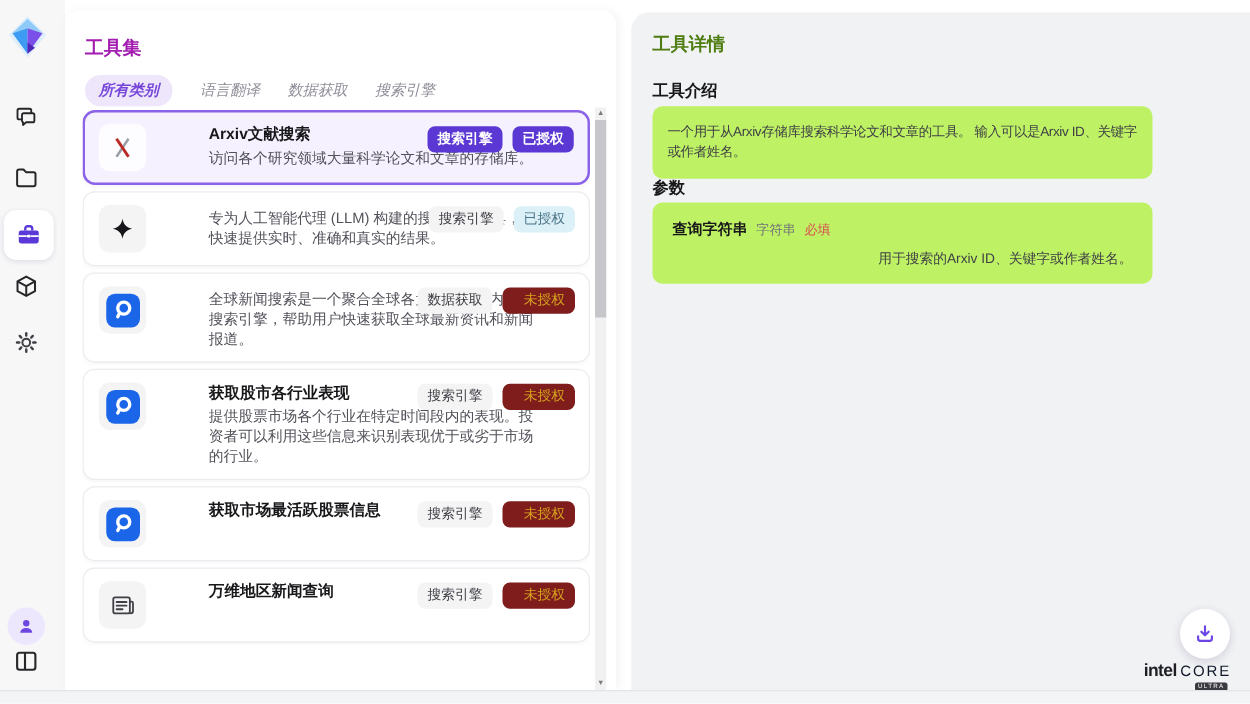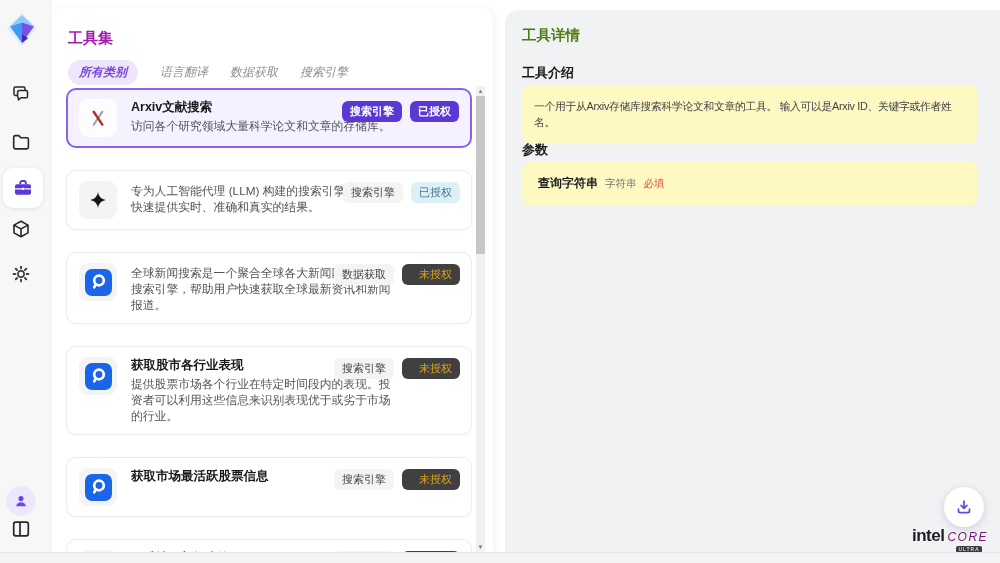--- a/index.html
+++ b/index.html
@@ -13,59 +13,59 @@
   .railbtn.avatar .avcirc{width:30px;height:30px;border-radius:50%;background:#ede7fd;display:flex;align-items:center;justify-content:center;}
   
   .panel{position:absolute;left:52px;top:8px;width:441px;bottom:11px;background:#ffffff;
          border-radius:12px 12px 0 0;box-shadow:2px 0 8px rgba(20,20,40,.05);overflow:hidden;}
   .panel-title{position:absolute;left:16px;top:21px;font-size:15px;font-weight:700;color:#a21caf;}
   .tabs{position:absolute;left:16px;top:52px;display:flex;align-items:center;gap:22px;}
   .tab{font-size:12px;color:#8e8e99;cursor:pointer;white-space:nowrap;font-style:italic;}
   .tab.active{background:#eee6fb;color:#7646d9;font-weight:600;border-radius:999px;padding:4px 11px;}
   .tool-list{position:absolute;left:14px;top:80px;width:406px;bottom:0;overflow:hidden;}
   .card{position:relative;background:#ffffff;border:1px solid #ececf0;border-radius:10px;
-        box-shadow:0 1px 3px rgba(25,25,50,.04);padding:10px 12px;margin-bottom:22px;display:flex;cursor:pointer;}
+        box-shadow:0 1px 3px rgba(25,25,50,.04);padding:10px 12px;margin-bottom:5px;display:flex;cursor:pointer;gap:36px;}
   .card.sel{background:#f6f1fe;border:2px solid #8a63e8;padding:9px 11px;}
   .ticon{flex:0 0 38px;width:38px;height:38px;border-radius:9px;background:#f4f4f5;
          display:flex;align-items:center;justify-content:center;}
   .card.sel .ticon{background:#fdfcff;}
   .bluebox{width:27px;height:27px;border-radius:7px;background:#1b66e8;display:flex;align-items:center;justify-content:center;}
   .tbody{flex:0 0 auto;width:265px;padding-left:14px;}
   .ttitle{font-size:12.5px;font-weight:700;color:#18181b;line-height:17px;}
   .tdesc{font-size:11.8px;color:#52525b;line-height:16px;margin-top:2px;}
   .tbadges{position:absolute;right:11px;top:11px;display:flex;gap:8px;align-items:flex-start;}
   .badge{font-size:11px;line-height:1;padding:5px 8px;border-radius:6px;white-space:nowrap;}
   .badge.cat{background:#f4f4f5;color:#3f3f46;}
   .badge.auth.ok{background:#dcf0f7;color:#4a7489;}
-  .badge.auth.no{background:#404040;color:#d7a21e;padding-left:17px;}
+  .badge.auth.no{background:#7f1d1d;color:#d7a21e;padding-left:17px;}
   .badge.psel{background:#5b38d3;color:#ffffff;font-weight:600;}
   
   .vscroll{position:absolute;left:476px;top:86px;width:9px;height:466px;background:#f1f1f2;}
   .vscroll .arr{position:absolute;left:0;width:9px;height:10px;font-size:6px;color:#7a7a80;text-align:center;line-height:10px;cursor:pointer;}
   .vscroll .arr.up{top:0;}
   .vscroll .arr.down{bottom:0;}
   .vscroll .thumb{position:absolute;left:0;top:10px;width:9px;height:158px;background:#c6c6cb;cursor:pointer;}
   
   .detail{position:absolute;left:505px;top:10px;right:0;bottom:11px;background:#f1f2f4;border-radius:14px 0 0 0;}
   .d-title{position:absolute;left:17px;top:16px;font-size:14.5px;font-weight:700;color:#4d7c0f;}
   .d-sub{position:absolute;left:17px;top:54px;font-size:13px;font-weight:700;color:#18181b;}
-  .d-card{position:absolute;left:17px;width:456px;background:#fef9c3;border-radius:8px;box-sizing:border-box;}
+  .d-card{position:absolute;left:17px;width:400px;background:#bef264;border-radius:8px;box-sizing:border-box;}
   .d-card.intro{top:75px;padding:13px 12px;font-size:10.8px;letter-spacing:-0.3px;color:#3f3f46;line-height:1.5;}
   .d-sub2{position:absolute;left:17px;top:131px;font-size:13px;font-weight:700;color:#18181b;}
   .d-card.param{top:152px;padding:13px 16px;text-align:right;}
   .p-line{display:flex;align-items:baseline;gap:7px;}
   .p-name{font-size:12px;font-weight:700;color:#18181b;}
   .p-type{font-size:10.5px;color:#71717a;}
   .p-req{font-size:10.5px;color:#d85151;}
   .p-desc{margin-top:7px;font-size:11px;color:#3f3f46;}
   .fab{position:absolute;right:16px;bottom:25px;width:40px;height:40px;border-radius:50%;background:#ffffff;
        box-shadow:0 2px 8px rgba(30,20,80,.16);display:flex;align-items:center;justify-content:center;cursor:pointer;}
   .intel{position:absolute;right:10px;bottom:-1px;width:80px;text-align:center;}
-  .i1{font-size:17px;font-weight:700;color:#1f1f24;letter-spacing:-0.5px;}
-  .i2{font-size:12px;font-weight:400;color:#701a75;letter-spacing:1.5px;margin-left:3px;font-style:italic;}
+  .i1{font-size:14px;font-weight:700;color:#1f1f24;letter-spacing:-0.5px;}
+  .i2{font-size:12px;font-weight:400;color:#0f172a;letter-spacing:1.5px;margin-left:3px;}
   .i3{display:block;margin:0 0 0 46px;width:26px;background:#3a3a40;color:#fff;font-size:5px;letter-spacing:1px;
       border-radius:2px;padding:1px 0;line-height:5px;}
   
   .bottomline{position:absolute;left:0;top:552px;width:1000px;height:11px;background:#f3f4f6;border-top:1px solid #e3e4e8;}
   svg{display:block;}
 </style>
 </head>
 <body>
 
 <div class="stage">
@@ -263,20 +263,21 @@
     <div class="d-card intro">
       <span>一个用于从Arxiv存储库搜索科学论文和文章的工具。 输入可以是Arxiv ID、关键字或作者姓名。</span>
     </div>
     <div class="d-sub2">参数</div>
     <div class="d-card param">
       <div class="p-line">
         <span class="p-name">查询字符串</span>
         <span class="p-type">字符串</span>
         <span class="p-req">必填</span>
       </div>
+      <div class="p-desc">用于搜索的Arxiv ID、关键字或作者姓名。</div>
     </div>
     <div class="fab">
       <svg width="22" height="22" viewBox="0 0 24 24">
         <path d="M12 5.5 V13 M8.8 10.2 L12 13.4 L15.2 10.2" fill="none" stroke="#6b46e5" stroke-width="1.9" stroke-linecap="round" stroke-linejoin="round"></path>
         <path d="M6 14.2 v2.2 a1.8 1.8 0 0 0 1.8 1.8 h8.4 a1.8 1.8 0 0 0 1.8 -1.8 v-2.2" fill="none" stroke="#6b46e5" stroke-width="1.9" stroke-linecap="round"></path>
       </svg>
     </div>
     <div class="intel">
       <span class="i1">intel</span><span class="i2">CORE</span>
       <span class="i3">ULTRA</span>

